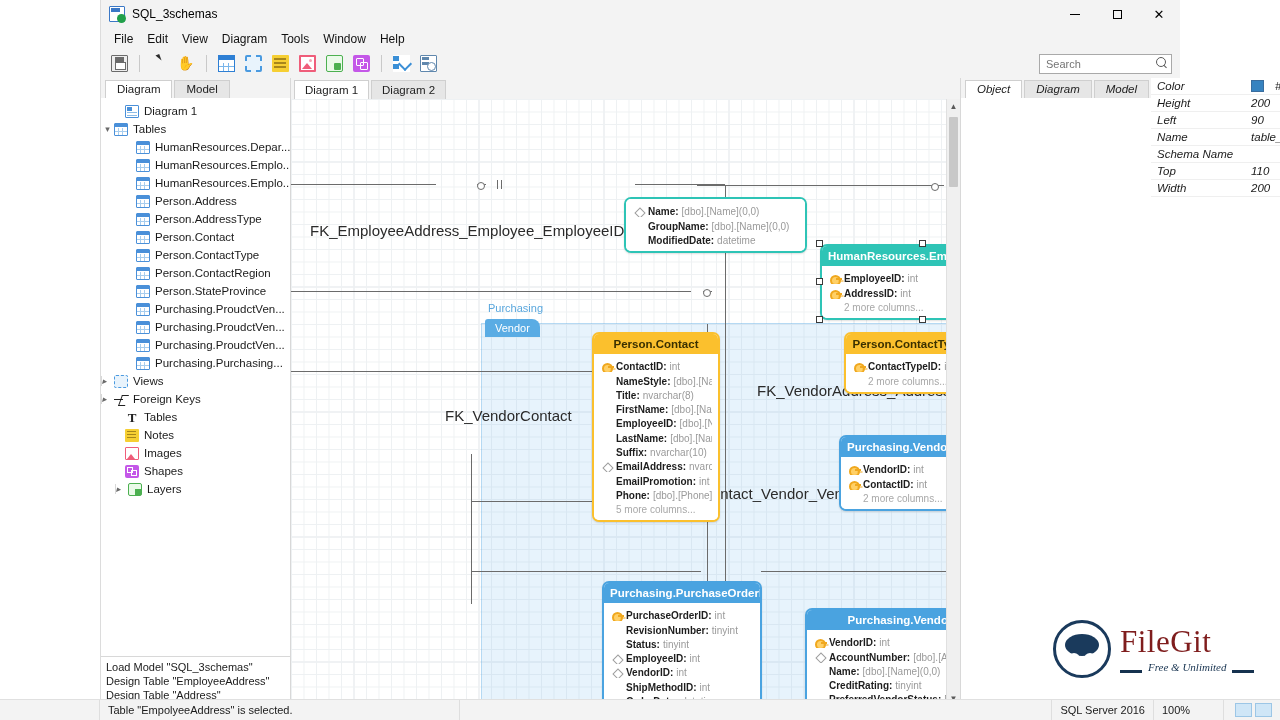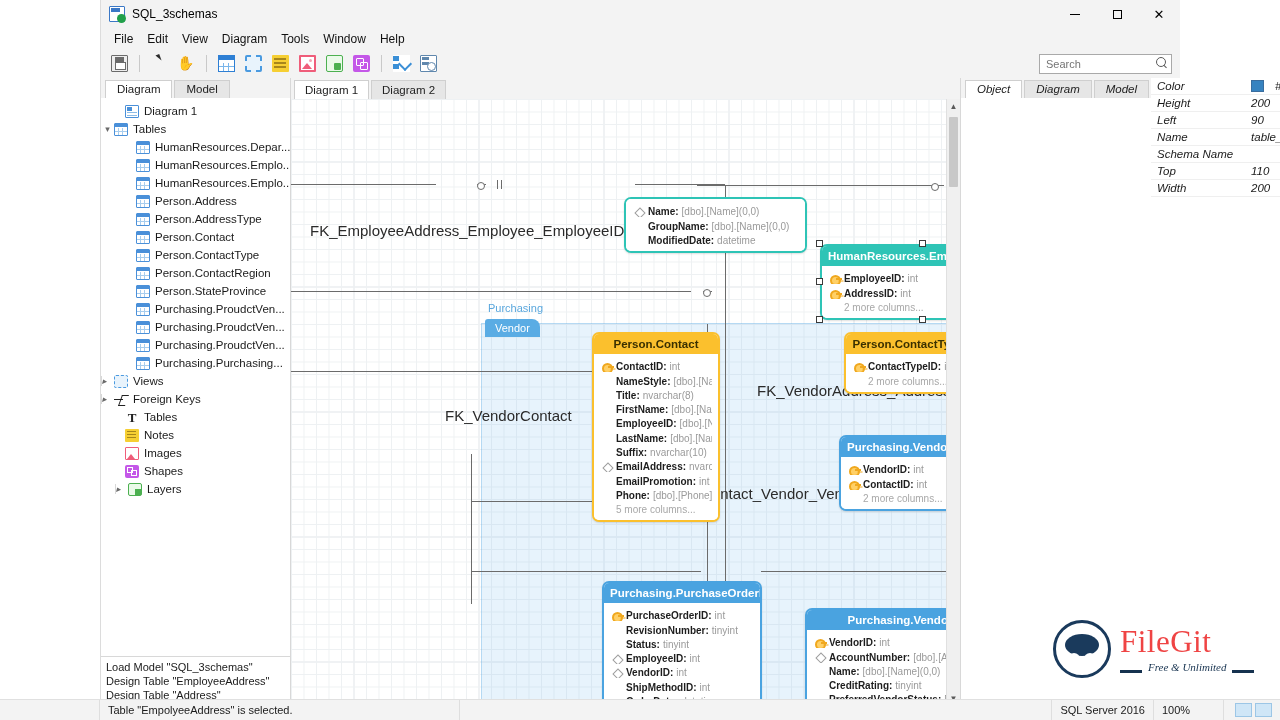--- a/index.html
+++ b/index.html
@@ -267,21 +267,21 @@
 
   
   .wm { position:absolute; right:0; bottom:36px; width:235px; height:70px; background:#fff;
         display:flex; align-items:center; padding-left:8px; }
   .wm-circle { width:58px; height:58px; border-radius:50%; border:3px solid #1a3a5c; position:relative;
       display:flex; align-items:center; justify-content:center; background:#fff; }
   .wm-g1 { position:absolute; width:34px; height:22px; border-radius:50%; background:#1a3a5c; top:11px; }
   .wm-g2 { position:absolute; width:12px; height:12px; border-radius:50%; background:#fff; top:30px; left:12px; }
   .wm-g3 { position:absolute; width:12px; height:12px; border-radius:50%; background:#fff; top:30px; right:12px; }
   .wm-txt { margin-left:9px; }
-  .wm-name { font-family:"Liberation Serif", serif; font-size:31px; color:#ef4444; line-height:1; letter-spacing:.5px; }
+  .wm-name { font-family:"Liberation Serif", serif; font-size:31px; color:#7f1d1d; line-height:1; letter-spacing:.5px; }
   .wm-sub { display:flex; align-items:flex-end; margin-top:4px; }
   .wm-bar { height:3px; width:22px; background:#16324f; }
   .wm-sub-t { font-family:"Liberation Serif", serif; font-size:11px; color:#16324f; margin:0 6px; font-style:italic; }
 </style>
 </head>
 <body>
 
 <div id="desktop"></div>
 
 <div id="win">

